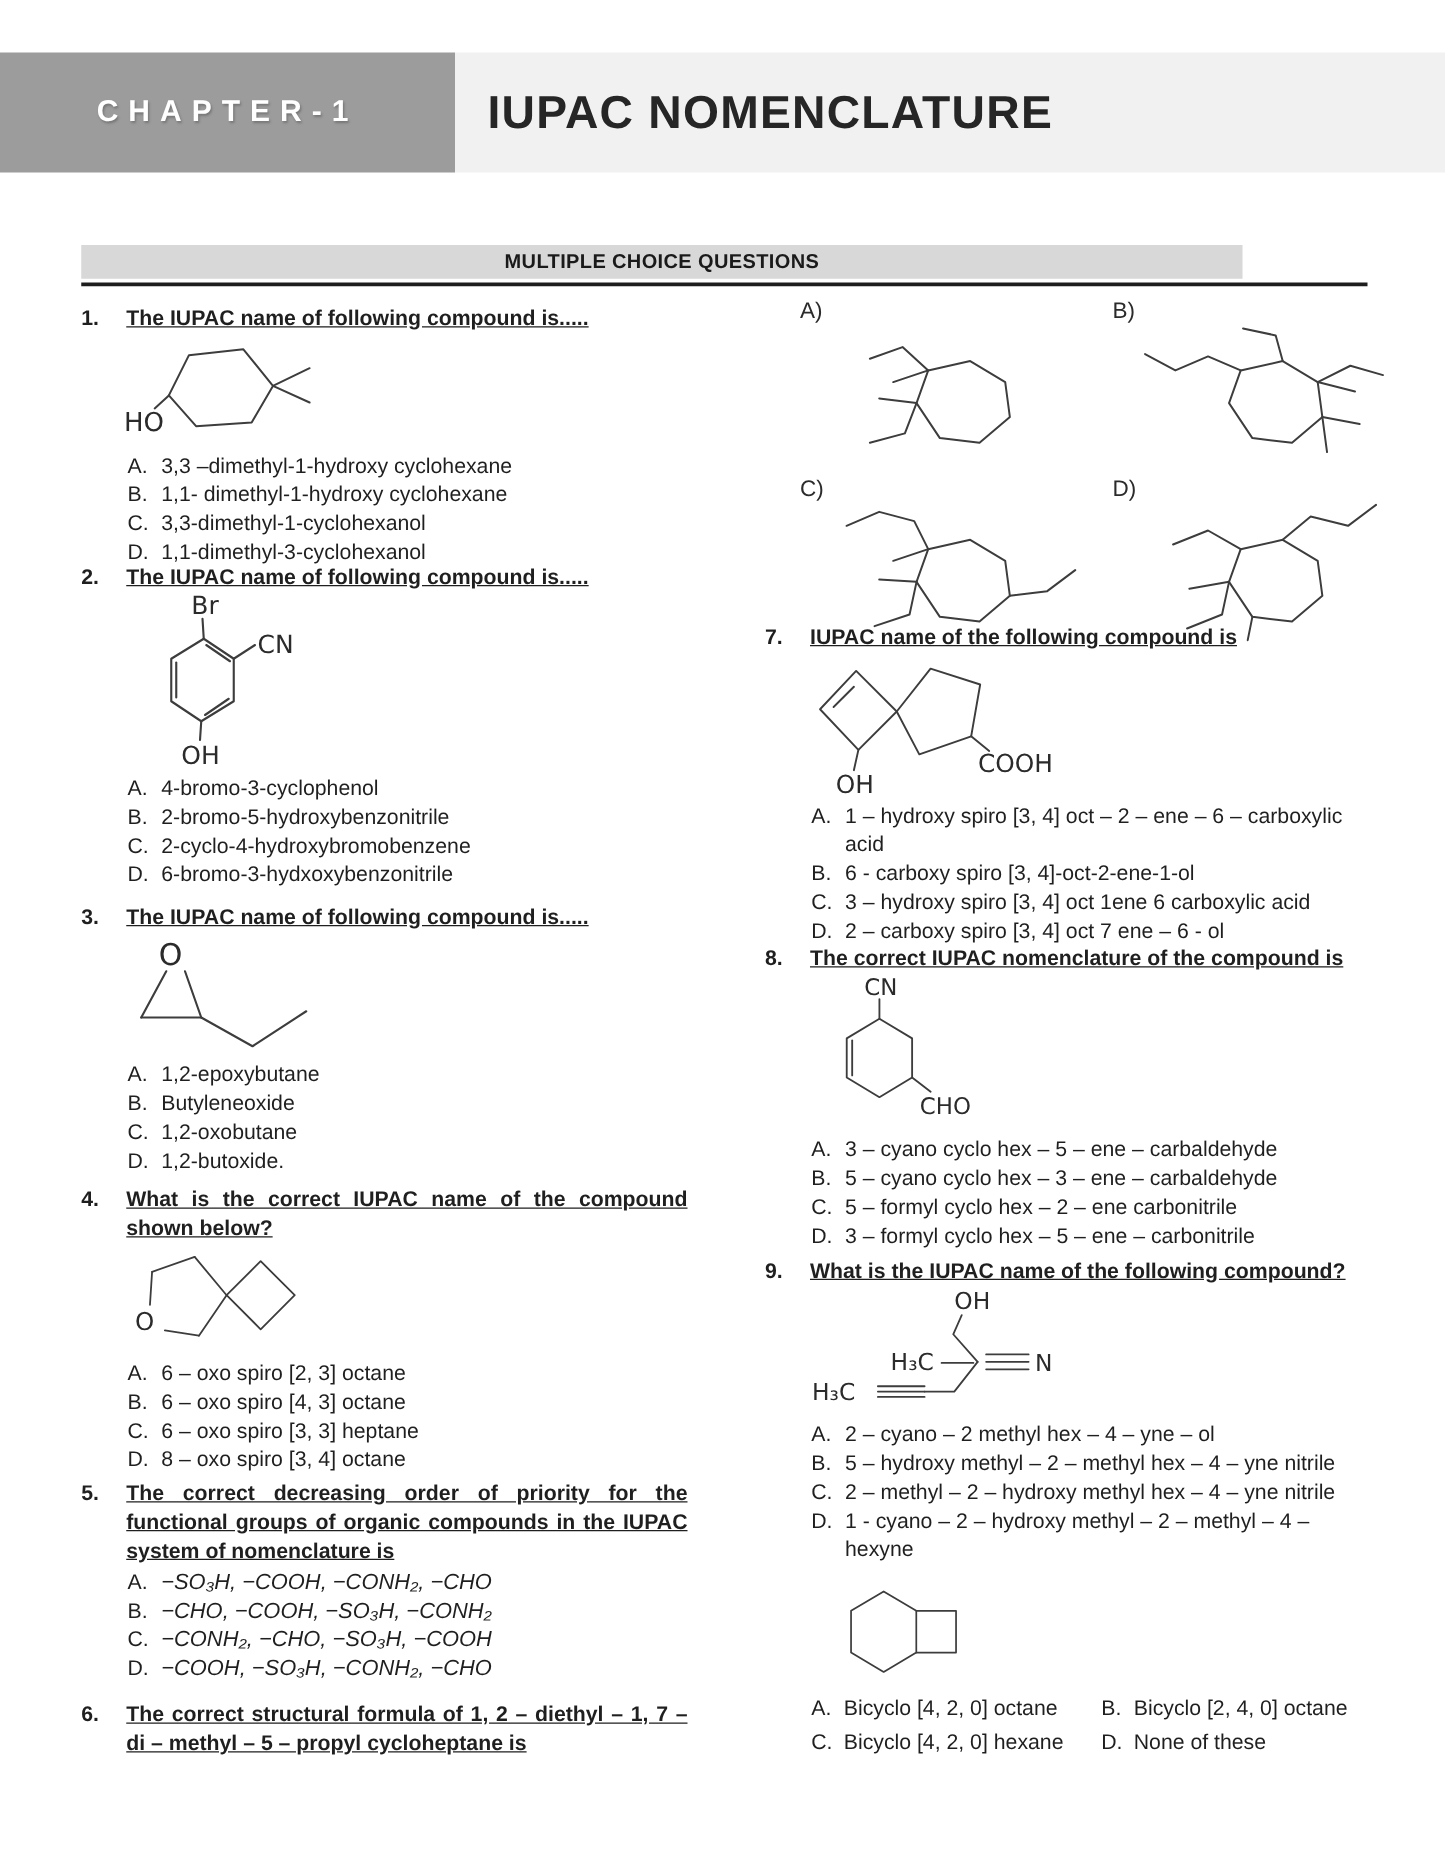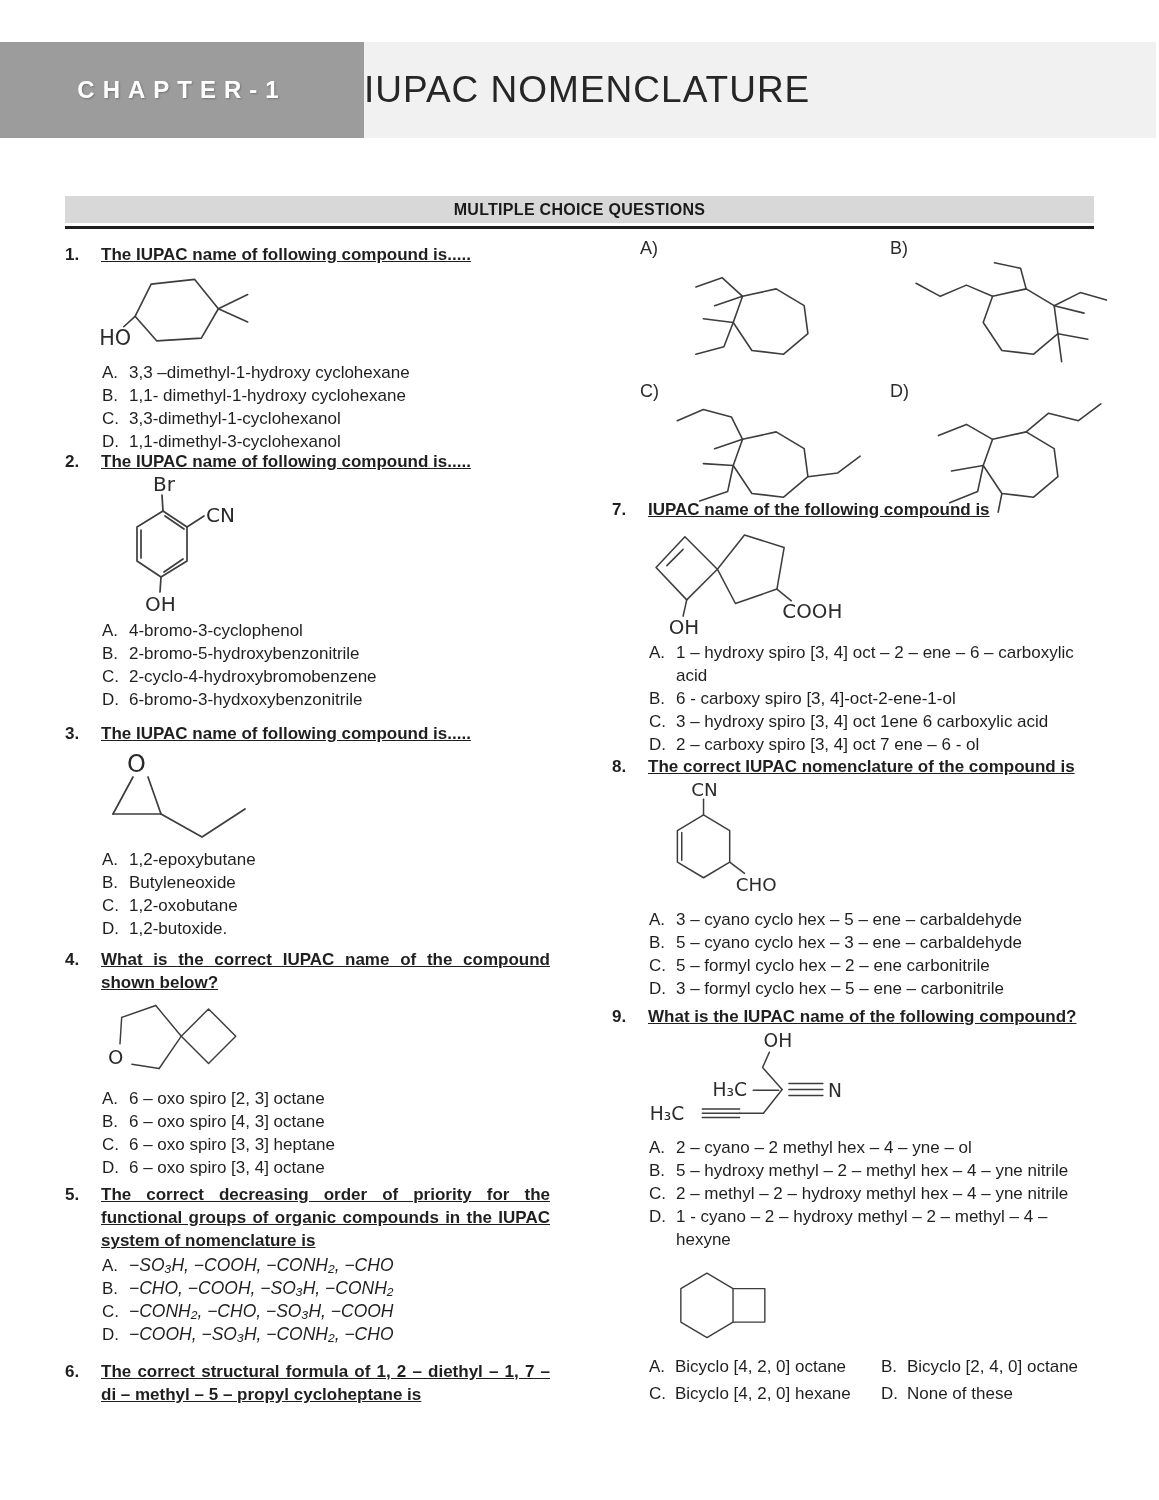--- a/index.html
+++ b/index.html
@@ -14,25 +14,25 @@
   }
   .chapter-box .txt{
     color:#ffffff;font-weight:bold;font-size:24px;letter-spacing:8px;
     text-shadow:1px 1px 2px rgba(0,0,0,.25);
   }
   .title-box{
     position:absolute;left:364px;top:42px;width:792px;height:96px;
     background:#f1f1f1;display:flex;align-items:center;
   }
   .title-box .txt{
-    color:#262626;font-size:37px;letter-spacing:1px;
+    color:#262626;font-size:37px;letter-spacing:1px;padding-left:26px;font-weight:bold;
   }
   
   .banner{
-    position:absolute;left:65px;top:196px;width:1029px;height:27px;
+    position:absolute;left:65px;top:196px;width:929px;height:27px;
     background:#d8d8d8;display:flex;align-items:center;justify-content:center;
   }
   .banner .txt{font-weight:bold;font-size:16px;color:#1a1a1a;letter-spacing:.3px;}
   .banner-rule{
     position:absolute;left:65px;top:226px;width:1029px;height:3px;background:#1e1e1e;
   }
   
   .q{position:absolute;font-size:17px;line-height:23px;}
   .q-head{display:flex;}
   .q-num{width:36px;flex:none;font-weight:bold;}
@@ -192,21 +192,21 @@
     <div class="opt">
         <span class="opt-k">B.</span>
         <span class="opt-v">6 – oxo spiro [4, 3] octane</span>
       </div>
     <div class="opt">
         <span class="opt-k">C.</span>
         <span class="opt-v">6 – oxo spiro [3, 3] heptane</span>
       </div>
     <div class="opt">
         <span class="opt-k">D.</span>
-        <span class="opt-v">6 – oxo spiro [3, 4] octane</span>
+        <span class="opt-v">8 – oxo spiro [3, 4] octane</span>
       </div>
   </div>
 </div>
 
 <div class="q" style="left:65px;top:1183px;width:485px;">
   <div class="q-head">
     <span class="q-num">5.</span>
     <span class="q-stem">The correct decreasing order of priority for the functional groups of organic compounds in the IUPAC system of nomenclature is</span>
   </div>
   <div class="opts math" style="margin-top:2px;">

